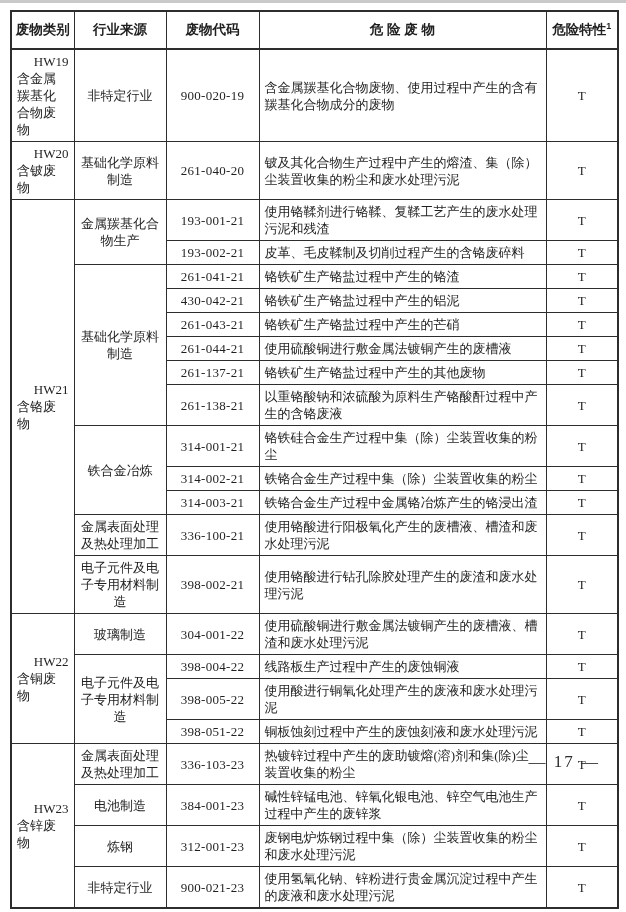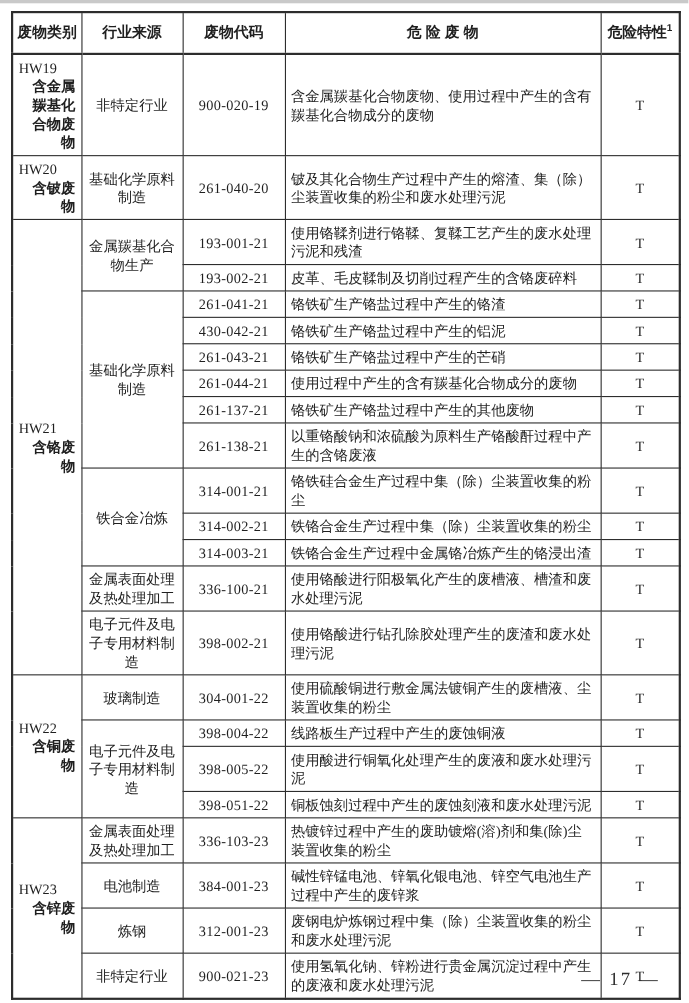--- a/index.html
+++ b/index.html
@@ -3,21 +3,21 @@
 <meta charset="utf-8">
 <style>
   html, body {
     margin: 0; padding: 0;
     width: 626px; height: 912px;
     background: #ffffff;
     overflow: hidden;
   }
   .page {
     position: relative;
-    width: 626px; height: 912px;
+    width: 626px; height: 784px;
     background: #ffffff;
     font-family: "Liberation Serif", "DejaVu Serif", serif;
     color: #1f1f1f;
   }
   .top-edge {
     position: absolute; top: 0; left: 0; right: 0;
     height: 3px; background: #c9c9c9;
   }
   table.waste-table {
     position: absolute; left: 10px; top: 10px;
@@ -44,22 +44,22 @@
     border: 1px solid #2d2d2d;
     vertical-align: middle;
     word-break: break-all;
   }
   td.cell-category, td.cell-industry, td.cell-code, td.cell-hazard {
     text-align: center;
     padding: 3px 2px;
   }
   td.cell-code { white-space: nowrap; letter-spacing: 0.3px; }
   td.cell-desc { text-align: left; }
-  .cat-code { text-align: left; }
-  .cat-name { text-align: right; font-weight: bold; }
+  .cat-code { text-align: right; }
+  .cat-name { text-align: left; }
   sup.note-sup { font-size: 9px; line-height: 0; }
   .page-footer {
     position: absolute;
     right: 26px; bottom: 12px;
     font-size: 17px;
     letter-spacing: 2px;
     color: #2d2d2d;
   }
 </style>
 </head>
@@ -132,21 +132,21 @@
           <td class="cell-desc">铬铁矿生产铬盐过程中产生的铝泥</td>
           <td class="cell-hazard">T</td>
         </tr>
         <tr>
           <td class="cell-code">261-043-21</td>
           <td class="cell-desc">铬铁矿生产铬盐过程中产生的芒硝</td>
           <td class="cell-hazard">T</td>
         </tr>
         <tr>
           <td class="cell-code">261-044-21</td>
-          <td class="cell-desc">使用过程中产生的含有羰基化合物成分的废物</td>
+          <td class="cell-desc">使用硫酸铜进行敷金属法镀铜产生的废槽液</td>
           <td class="cell-hazard">T</td>
         </tr>
         <tr>
           <td class="cell-code">261-137-21</td>
           <td class="cell-desc">铬铁矿生产铬盐过程中产生的其他废物</td>
           <td class="cell-hazard">T</td>
         </tr>
         <tr>
           <td class="cell-code">261-138-21</td>
           <td class="cell-desc">以重铬酸钠和浓硫酸为原料生产铬酸酐过程中产生的含铬废液</td>
@@ -180,21 +180,21 @@
           <td class="cell-desc">使用铬酸进行钻孔除胶处理产生的废渣和废水处理污泥</td>
           <td class="cell-hazard">T</td>
         </tr>
         <tr>
           <td class="cell-category" rowspan="4">
             <div class="cat-code">HW22</div>
             <div class="cat-name">含铜废物</div>
           </td>
           <td class="cell-industry" rowspan="1">玻璃制造</td>
           <td class="cell-code">304-001-22</td>
-          <td class="cell-desc">使用硫酸铜进行敷金属法镀铜产生的废槽液、尘装置收集的粉尘</td>
+          <td class="cell-desc">使用硫酸铜进行敷金属法镀铜产生的废槽液、槽渣和废水处理污泥</td>
           <td class="cell-hazard">T</td>
         </tr>
         <tr>
           <td class="cell-industry" rowspan="3">电子元件及电子专用材料制造</td>
           <td class="cell-code">398-004-22</td>
           <td class="cell-desc">线路板生产过程中产生的废蚀铜液</td>
           <td class="cell-hazard">T</td>
         </tr>
         <tr>
           <td class="cell-code">398-005-22</td>

